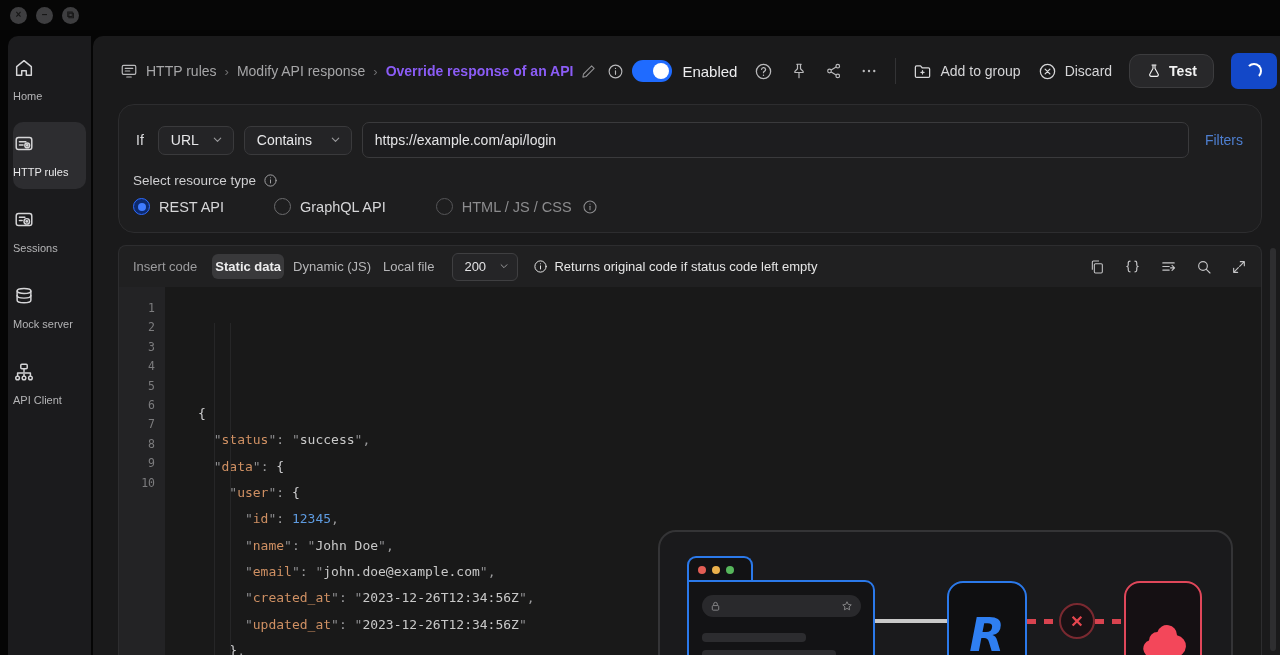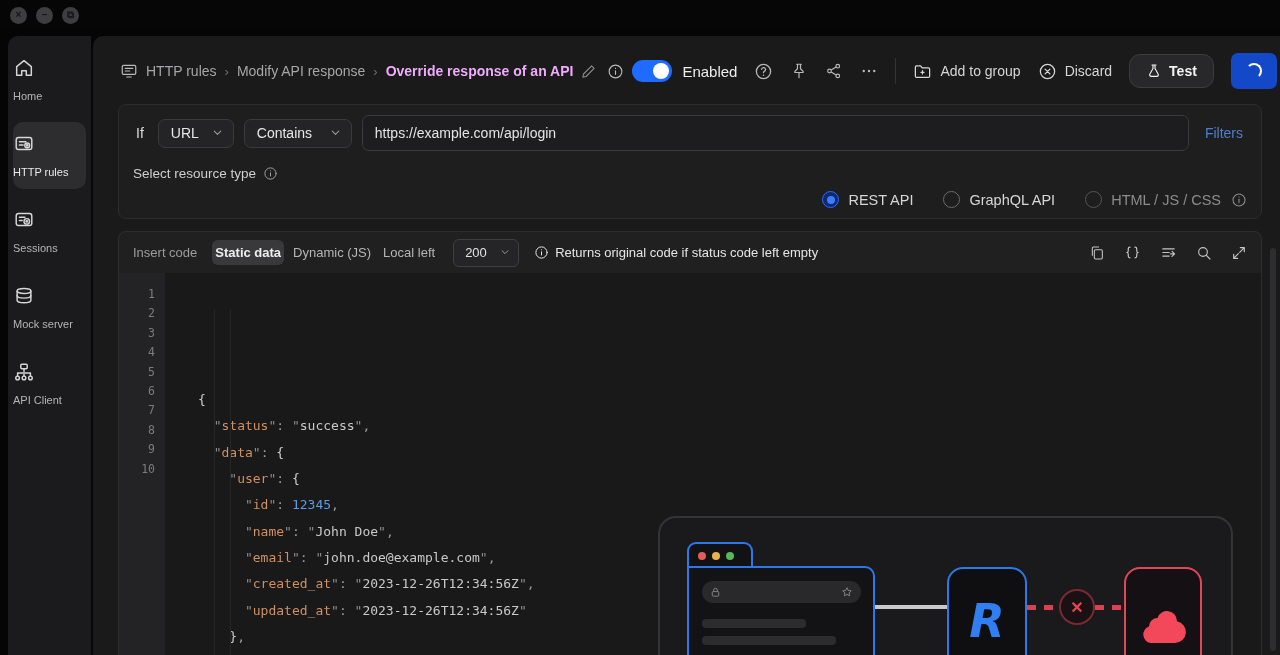--- a/index.html
+++ b/index.html
@@ -18,53 +18,53 @@
   .side-item .lbl { font-size:11px; color:#b4b4b6; margin-top:7px; }
   .side-item.active { background:#2d2d30; }
   .side-item.active .lbl { color:#e9e9ea; }
   .side-item svg { stroke:#d6d6d8; }
 
   
   .main { flex:1; background:#1a1a1b; border-radius:10px 0 0 0; position:relative;
     display:flex; flex-direction:column; overflow:hidden; }
   .hdr { height:66px; display:flex; align-items:center; padding:4px 16px 0 27px; gap:8px; flex-shrink:0; }
   .crumb { font-size:14px; color:#a6a6a8; white-space:nowrap; }
-  .crumb.current { color:#f0abfc; font-weight:600; }
+  .crumb.current { color:#8b5cf6; font-weight:600; }
   .crumb-sep { color:#6f6f71; font-size:13px; }
   .hdr-icon { color:#b9b9bb; display:flex; align-items:center; }
   .hdr-right { margin-left:auto; display:flex; align-items:center; gap:17px; }
   .toggle { width:40px; height:22px; border-radius:11px; background:#1f6bff; position:relative; cursor:pointer; }
   .toggle .knob { position:absolute; right:3px; top:3px; width:16px; height:16px; border-radius:50%; background:#fff; }
   .tgl-label { font-size:15px; color:#ececee; margin-left:-7px; }
   .vdiv { width:1px; height:26px; background:#333335; }
   .txtbtn { display:flex; align-items:center; gap:8px; color:#d6d6d8; font-size:14px; cursor:pointer; white-space:nowrap; }
   .btn-test { display:flex; align-items:center; gap:7px; background:#28282a; border:1px solid #3c3c3e;
     color:#f2f2f2; font-size:14px; font-weight:600; padding:8px 16px; border-radius:11px; cursor:pointer; }
   .btn-loading { width:46px; height:36px; background:#1348c8; border:none; border-radius:7px;
     display:flex; align-items:center; justify-content:center; cursor:pointer; }
   .spinner { width:16px; height:16px; border-radius:50%; border:2px solid transparent;
     border-top-color:#fff; border-right-color:#fff; animation:spin 1s linear infinite; }
   @keyframes spin { to { transform:rotate(360deg); } }
 
   
-  .cond { margin:2px 18px 0 25px; background:#1e1e1f; border:1px solid #2d2d2f; border-radius:8px;
-    padding:10px 14px; flex-shrink:0; }
+  .cond { margin:2px 18px 0 25px; background:#1e1e1f; border:1px solid #2d2d2f; border-radius:16px;
+    padding:17px 14px; flex-shrink:0; }
   .cond-row1 { display:flex; align-items:center; gap:10px; }
   .if-label { font-size:14px; color:#dcdcde; margin:0 4px 0 3px; }
   .sel { height:29px; background:#242426; border:1px solid #3a3a3c; border-radius:7px;
     display:flex; align-items:center; justify-content:space-between; padding:0 10px 0 12px;
     font-size:14px; color:#e7e7e9; gap:10px; cursor:pointer; }
   .sel-url { width:76px; }
   .sel-op { width:108px; }
   .chev { color:#9a9a9c; }
   .url-input { flex:1; height:36px; background:#1d1d1f; border:1px solid #3a3a3c; border-radius:7px;
     color:#e4e4e6; font-size:14px; padding:0 12px; outline:none; font-family:"Liberation Sans",sans-serif; }
   .filters { color:#4e7fd0; font-size:14px; margin:0 4px 0 6px; cursor:pointer; }
   .res-label-row { display:flex; align-items:center; gap:7px; margin-top:15px; color:#cfcfd1; font-size:13.5px; }
-  .radio-row { display:flex; align-items:center; gap:30px; margin-top:10px;justify-content:flex-end; }
+  .radio-row { display:flex; align-items:center; gap:50px; margin-top:10px; }
   .radio-opt { display:flex; align-items:center; gap:9px; font-size:14.5px; color:#d6d6d8; cursor:pointer; }
   .radio { width:17px; height:17px; border-radius:50%; border:1.5px solid #6b6b6d; display:flex;
     align-items:center; justify-content:center; }
   .radio.sel-on { border-color:#2e6bff; background:#0d2a6e; }
   .radio.sel-on::after { content:""; width:8px; height:8px; border-radius:50%; background:#3f7bff; display:block; }
   .radio-opt.disabled { color:#8c8c8e; }
   .radio-opt.disabled .radio { border-color:#555557; }
 
   
   .editor { margin:12px 18px 0 25px; background:#202021; border:1px solid #2d2d2f; border-bottom:none;
@@ -331,21 +331,21 @@
         </div>
       </div>
     </div>
 
     <div class="editor">
       <div class="ed-hdr">
         <span class="ed-label">Insert code</span>
         <div class="ed-tabs">
           <span class="ed-tab active">Static data</span>
           <span class="ed-tab">Dynamic (JS)</span>
-          <span class="ed-tab">Local left</span>
+          <span class="ed-tab">Local file</span>
         </div>
         <div class="status-sel">
           <span>200</span>
           <span class="chev">
             <svg width="10" height="10" viewBox="0 0 24 24" fill="none" stroke="currentColor" stroke-width="2.4" stroke-linecap="round" stroke-linejoin="round">
                 <path d="M5 9l7 7 7-7"></path>
               </svg>
           </span>
         </div>
         <div class="hint">

